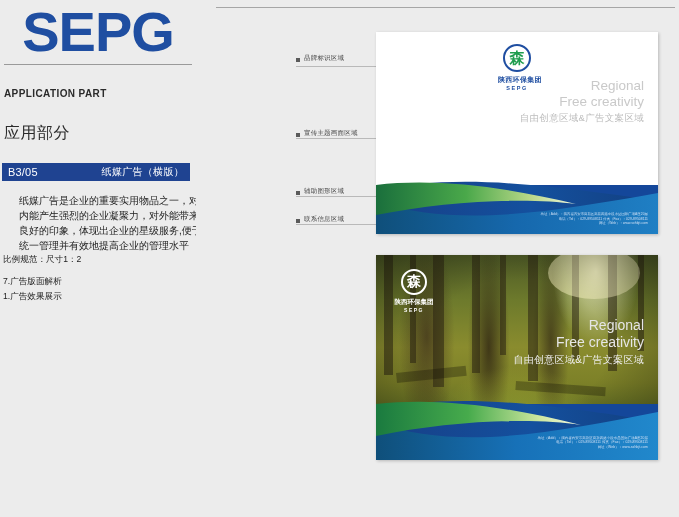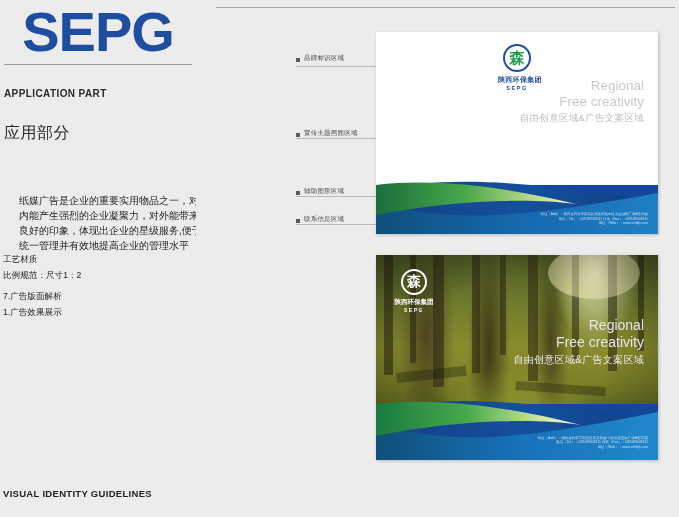--- a/index.html
+++ b/index.html
@@ -193,33 +193,35 @@
 <div class="page">
 
   <div class="left-panel">
 
     <div class="brand-wordmark">SEPG</div>
     <div class="brand-rule"></div>
 
     <div class="app-part-en">APPLICATION PART</div>
     <div class="app-part-cn">应用部分</div>
 
+    <div class="section-bar">
+      <span class="section-code">B3/05</span>
+      <span class="section-title">纸媒广告（横版）</span>
+    </div>
 
     <div class="body-copy">纸媒广告是企业的重要实用物品之一，对内能产生强烈的企业凝聚力，对外能带来良好的印象，体现出企业的星级服务,便于统一管理并有效地提高企业的管理水平</div>
 
     <div class="spec-block">
-      <div>工艺材质</div>
       <div>比例规范：尺寸1：2</div>
       <div style="height:6px"></div>
       <div>7.广告版面解析</div>
       <div>1.广告效果展示</div>
     </div>
 
     <div class="footer-part">PART B</div>
-    <div class="footer-guide">VISUAL IDENTITY GUIDELINES</div>
   </div>
 
   <div class="right-panel">
 
     <div class="top-rule"></div>
 
     <div class="legend">
 
       <div class="legend-item" style="top:9px;">
         <span class="legend-sq"></span>

